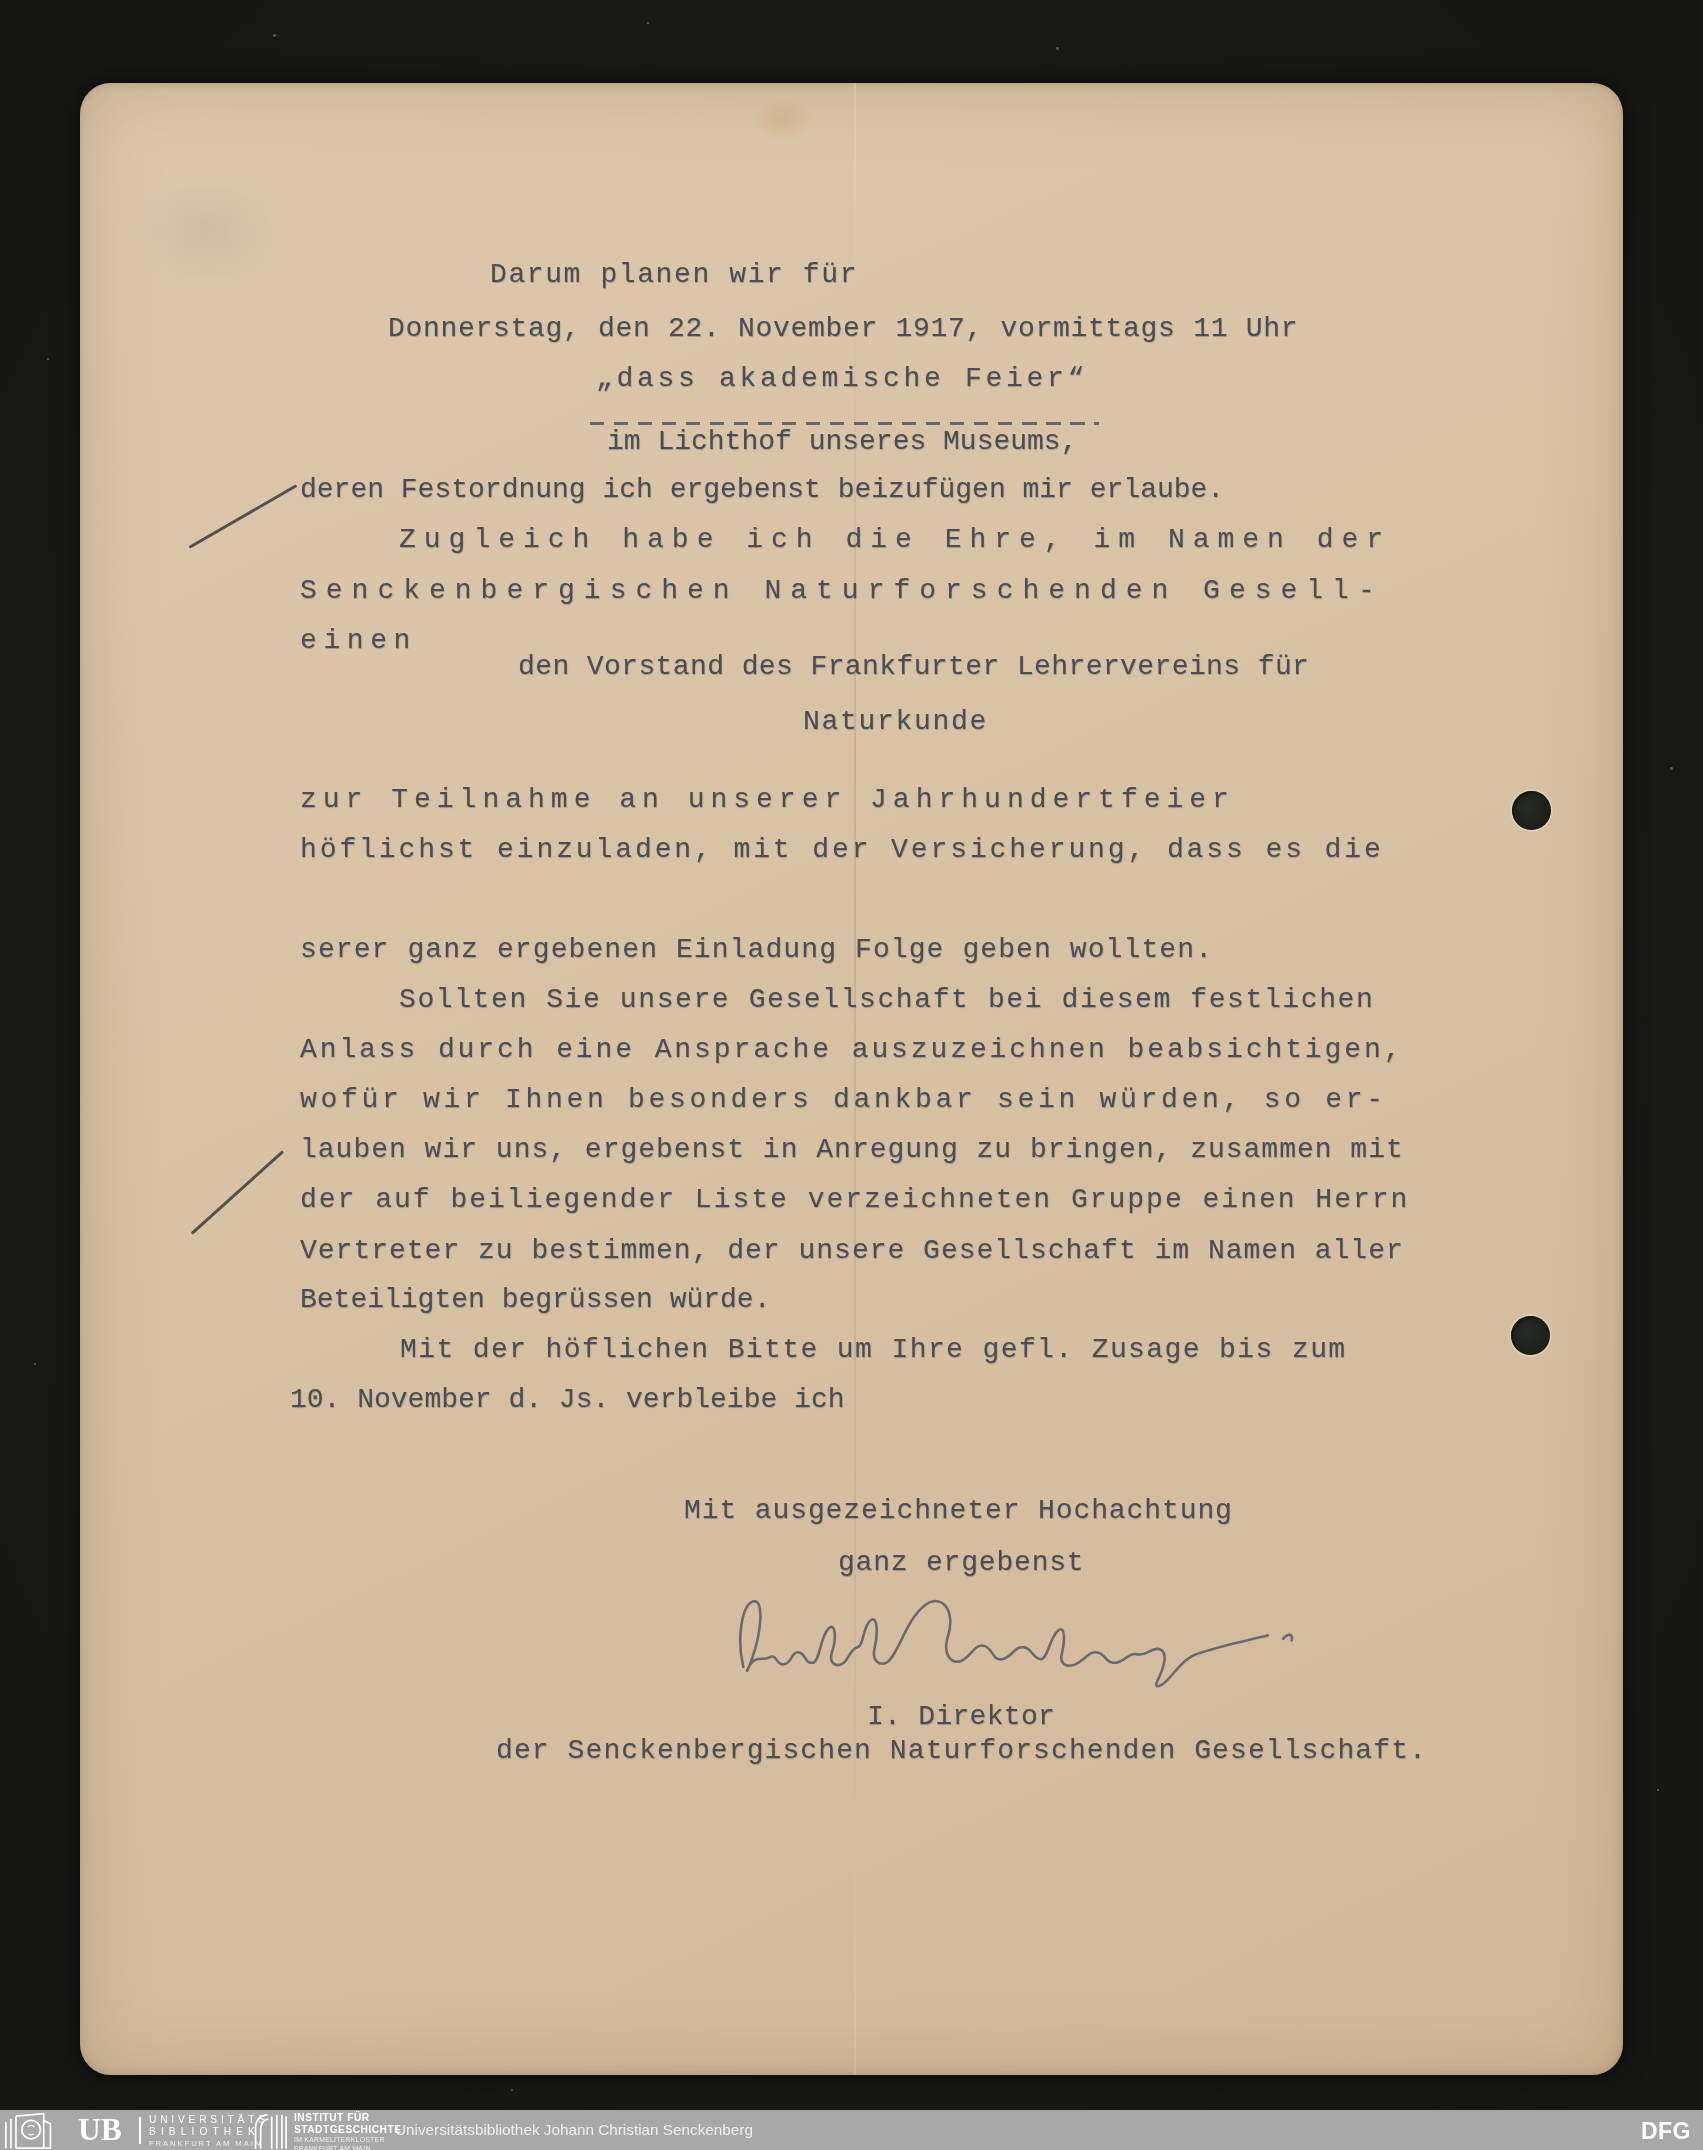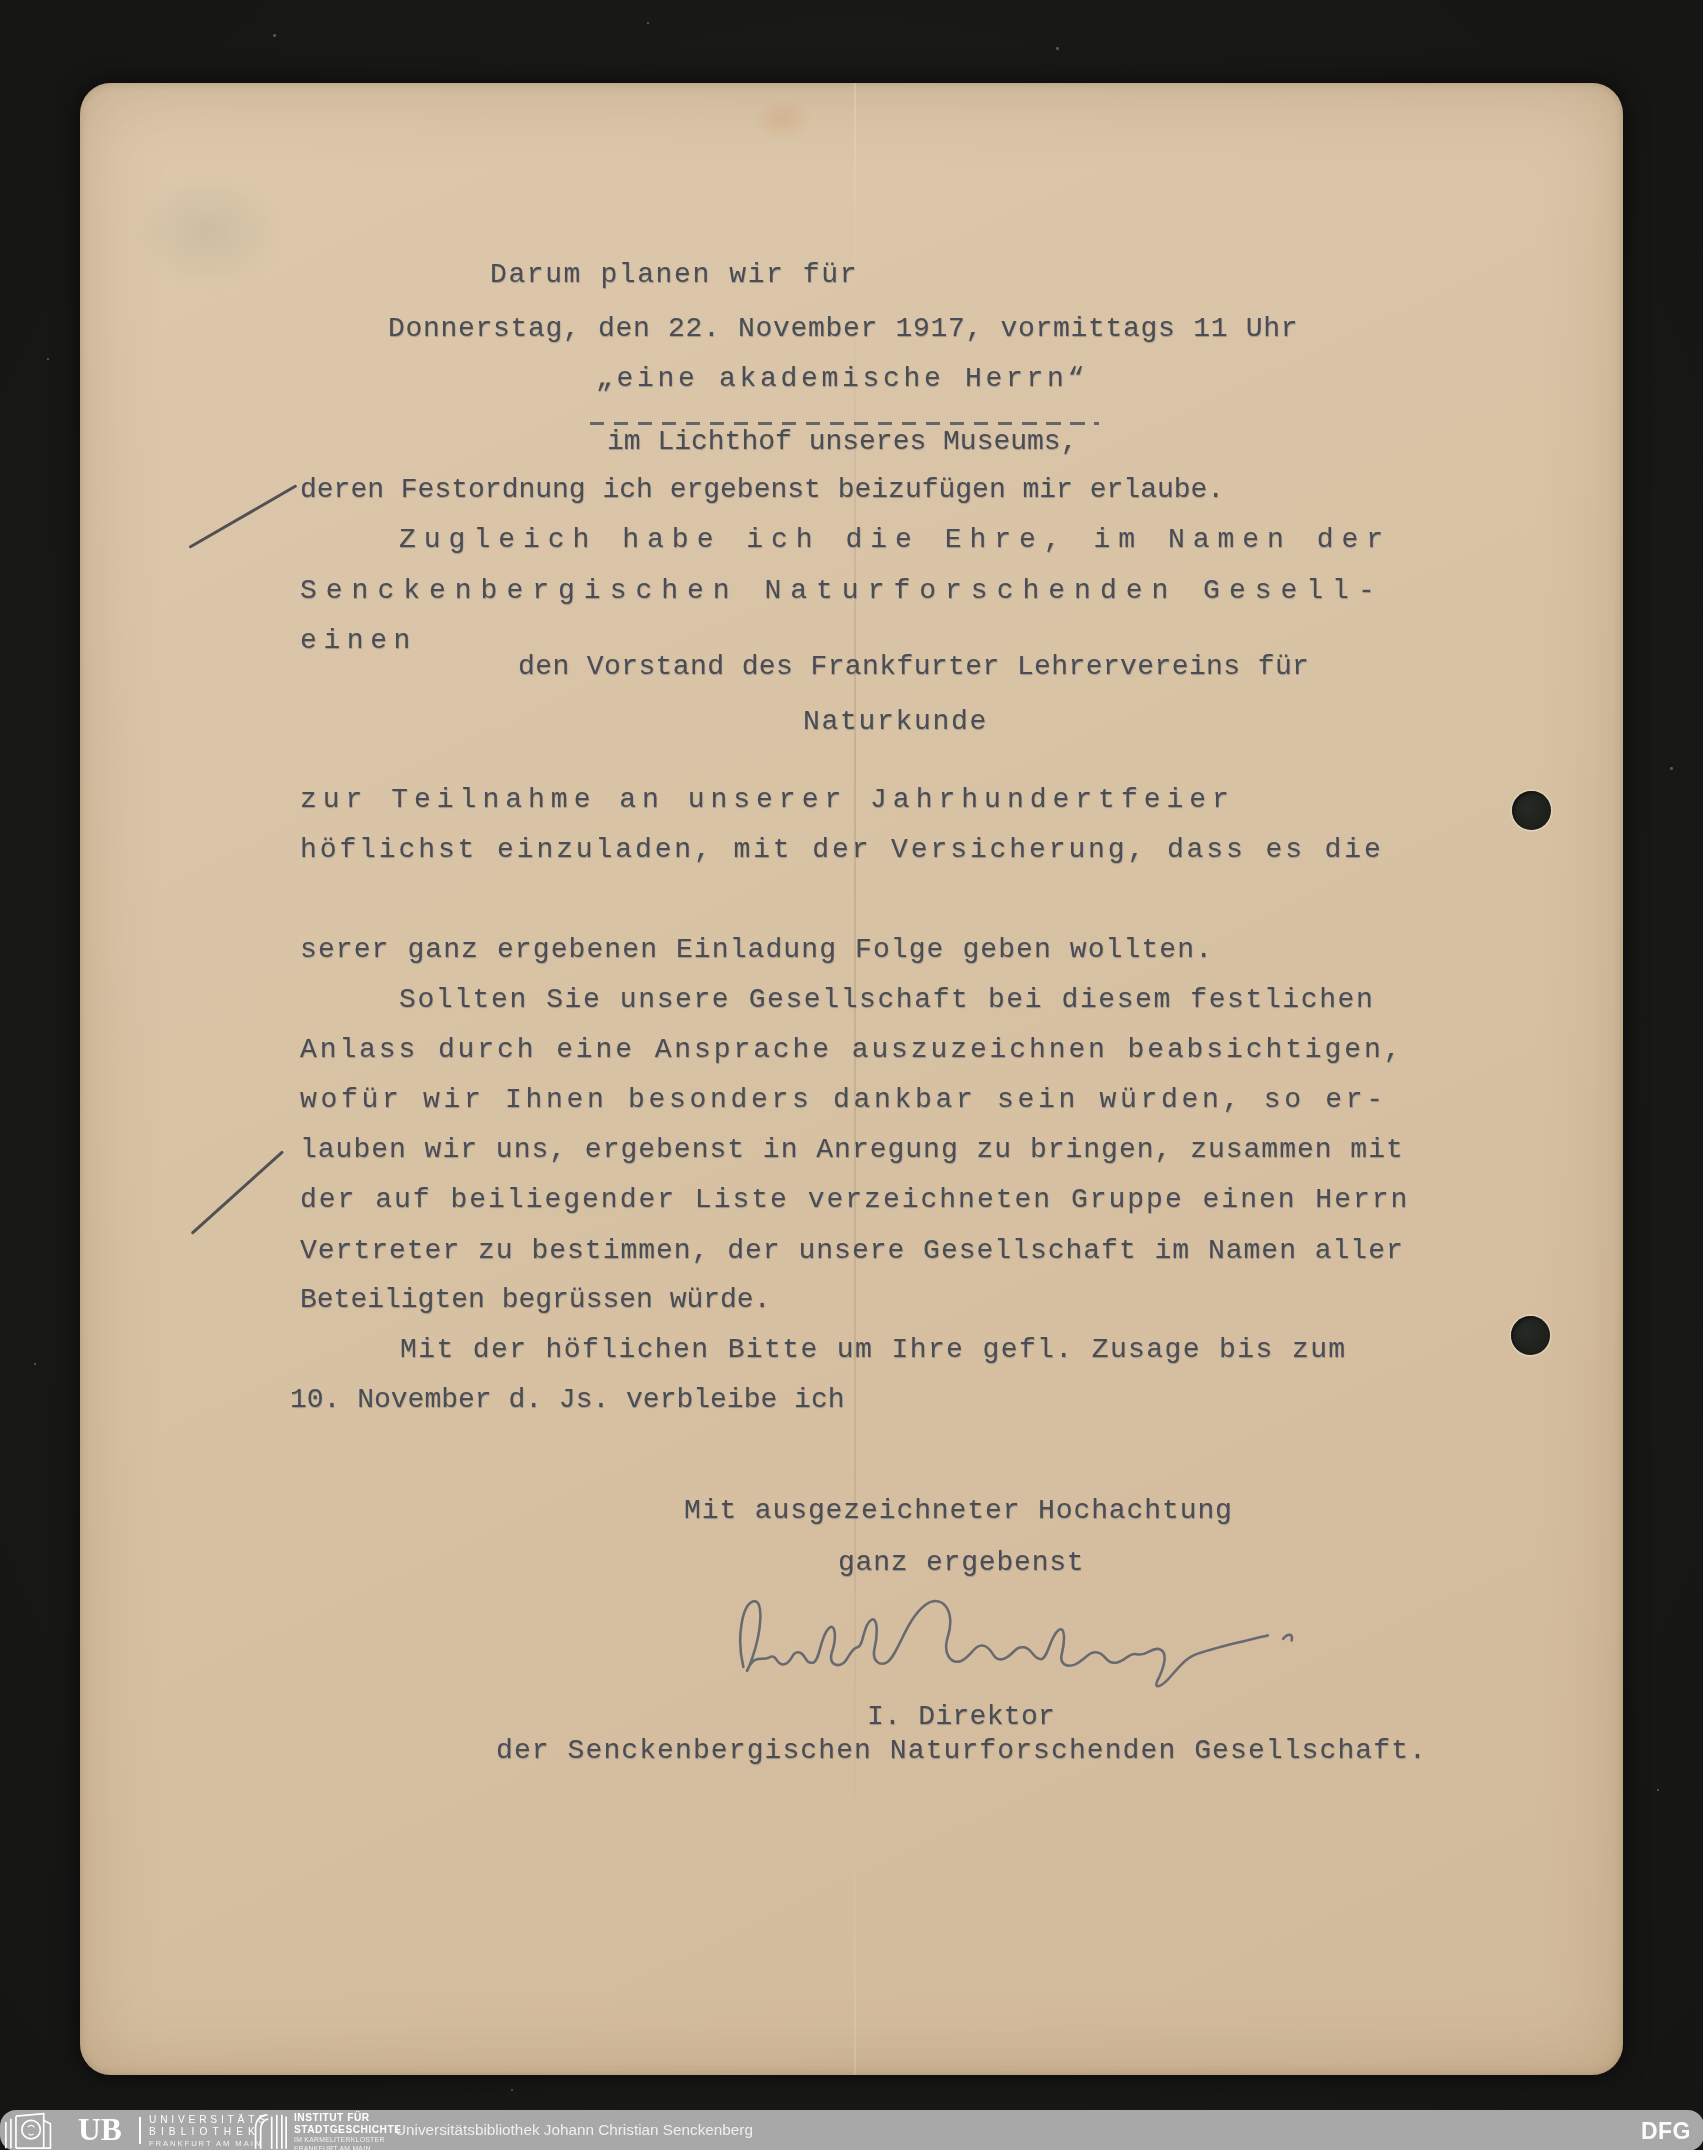--- a/index.html
+++ b/index.html
@@ -35,21 +35,21 @@
     position:absolute;width:39px;height:39px;border-radius:50%;
     background:radial-gradient(circle at 40% 40%, #262a24 0%, #1c1f1a 70%);
     box-shadow:0 0 0 1.7px rgba(248,238,220,.35), inset 1.7px 1.7px 3.4px rgba(0,0,0,.5);
   }
   .stain{position:absolute;border-radius:50%;}
   #sig{position:absolute;left:648px;top:1503px;}
   #sig path{fill:none;stroke:#595f6a;stroke-width:3;stroke-linecap:round;opacity:.88;}
   
   #footer{
     position:absolute;left:0;top:2110px;width:1704px;height:41px;
-    background:#a8a8a8;color:#fff;border-radius:16px;
+    background:#a8a8a8;color:#fff;
   }
   .ublogo{position:absolute;left:3.4px;top:1.7px;}
   .ub-abbr{position:absolute;left:78px;top:2.6px;
     font-family:"Liberation Serif","DejaVu Serif",serif;
     font-weight:bold;font-size:31.5px;line-height:34px;color:#fff;}
   .ub-sep{position:absolute;left:139px;top:6.8px;width:1.7px;height:27px;background:#fff;}
   .ubtxt{position:absolute;left:149px;top:5.1px;line-height:1;}
   .ubtxt .l1{font-size:10.2px;letter-spacing:3.8px;}
   .ubtxt .l2{font-size:10.2px;letter-spacing:5.1px;margin-top:1.7px;}
   .ubtxt .l3{font-size:7.7px;letter-spacing:1.9px;margin-top:2.6px;color:#f2f2f2;}
@@ -78,21 +78,21 @@
 
   <div id="paper">
 
     <div class="fold"></div>
 
     <div class="stain" style="left:51px;top:89px;width:153px;height:119px;background:radial-gradient(closest-side,rgba(148,158,128,.22),rgba(148,158,128,0));"></div>
     <div class="stain" style="left:673px;top:15.3px;width:60px;height:43px;background:radial-gradient(closest-side,rgba(192,128,66,.20),rgba(192,128,66,0));"></div>
 
     <div class="tl" style="left:410px;top:175px;letter-spacing:1.6px;">Darum planen wir für</div>
     <div class="tl" style="left:308px;top:229px;letter-spacing:0.7px;">Donnerstag, den 22. November 1917, vormittags 11 Uhr</div>
-    <div class="tl" style="left:516px;top:279px;letter-spacing:3.7px;">„eine akademische Herrn“</div>
+    <div class="tl" style="left:516px;top:279px;letter-spacing:3.7px;">„dass akademische Feier“</div>
     <div class="dashline" style="left:510px;top:339px;width:509px;"></div>
     <div class="tl" style="left:527px;top:342px;letter-spacing:0px;">im Lichthof unseres Museums,</div>
     <div class="tl" style="left:220px;top:390px;letter-spacing:0px;">deren Festordnung ich ergebenst beizufügen mir erlaube.</div>
     <div class="tl" style="left:319px;top:440px;letter-spacing:8px;">Zugleich habe ich die Ehre, im Namen der</div>
     <div class="tl" style="left:220px;top:491px;letter-spacing:9px;">Senckenbergischen Naturforschenden Gesell-</div>
     <div class="tl" style="left:220px;top:541px;letter-spacing:6.6px;">einen</div>
     <div class="tl" style="left:438px;top:567px;letter-spacing:0.4px;">den Vorstand des Frankfurter Lehrervereins für</div>
     <div class="tl" style="left:723px;top:622px;letter-spacing:1.7px;">Naturkunde</div>
     <div class="tl" style="left:220px;top:700px;letter-spacing:6px;">zur Teilnahme an unserer Jahrhundertfeier</div>
     <div class="tl" style="left:220px;top:750px;letter-spacing:2.9px;">höflichst einzuladen, mit der Versicherung, dass es die</div>

